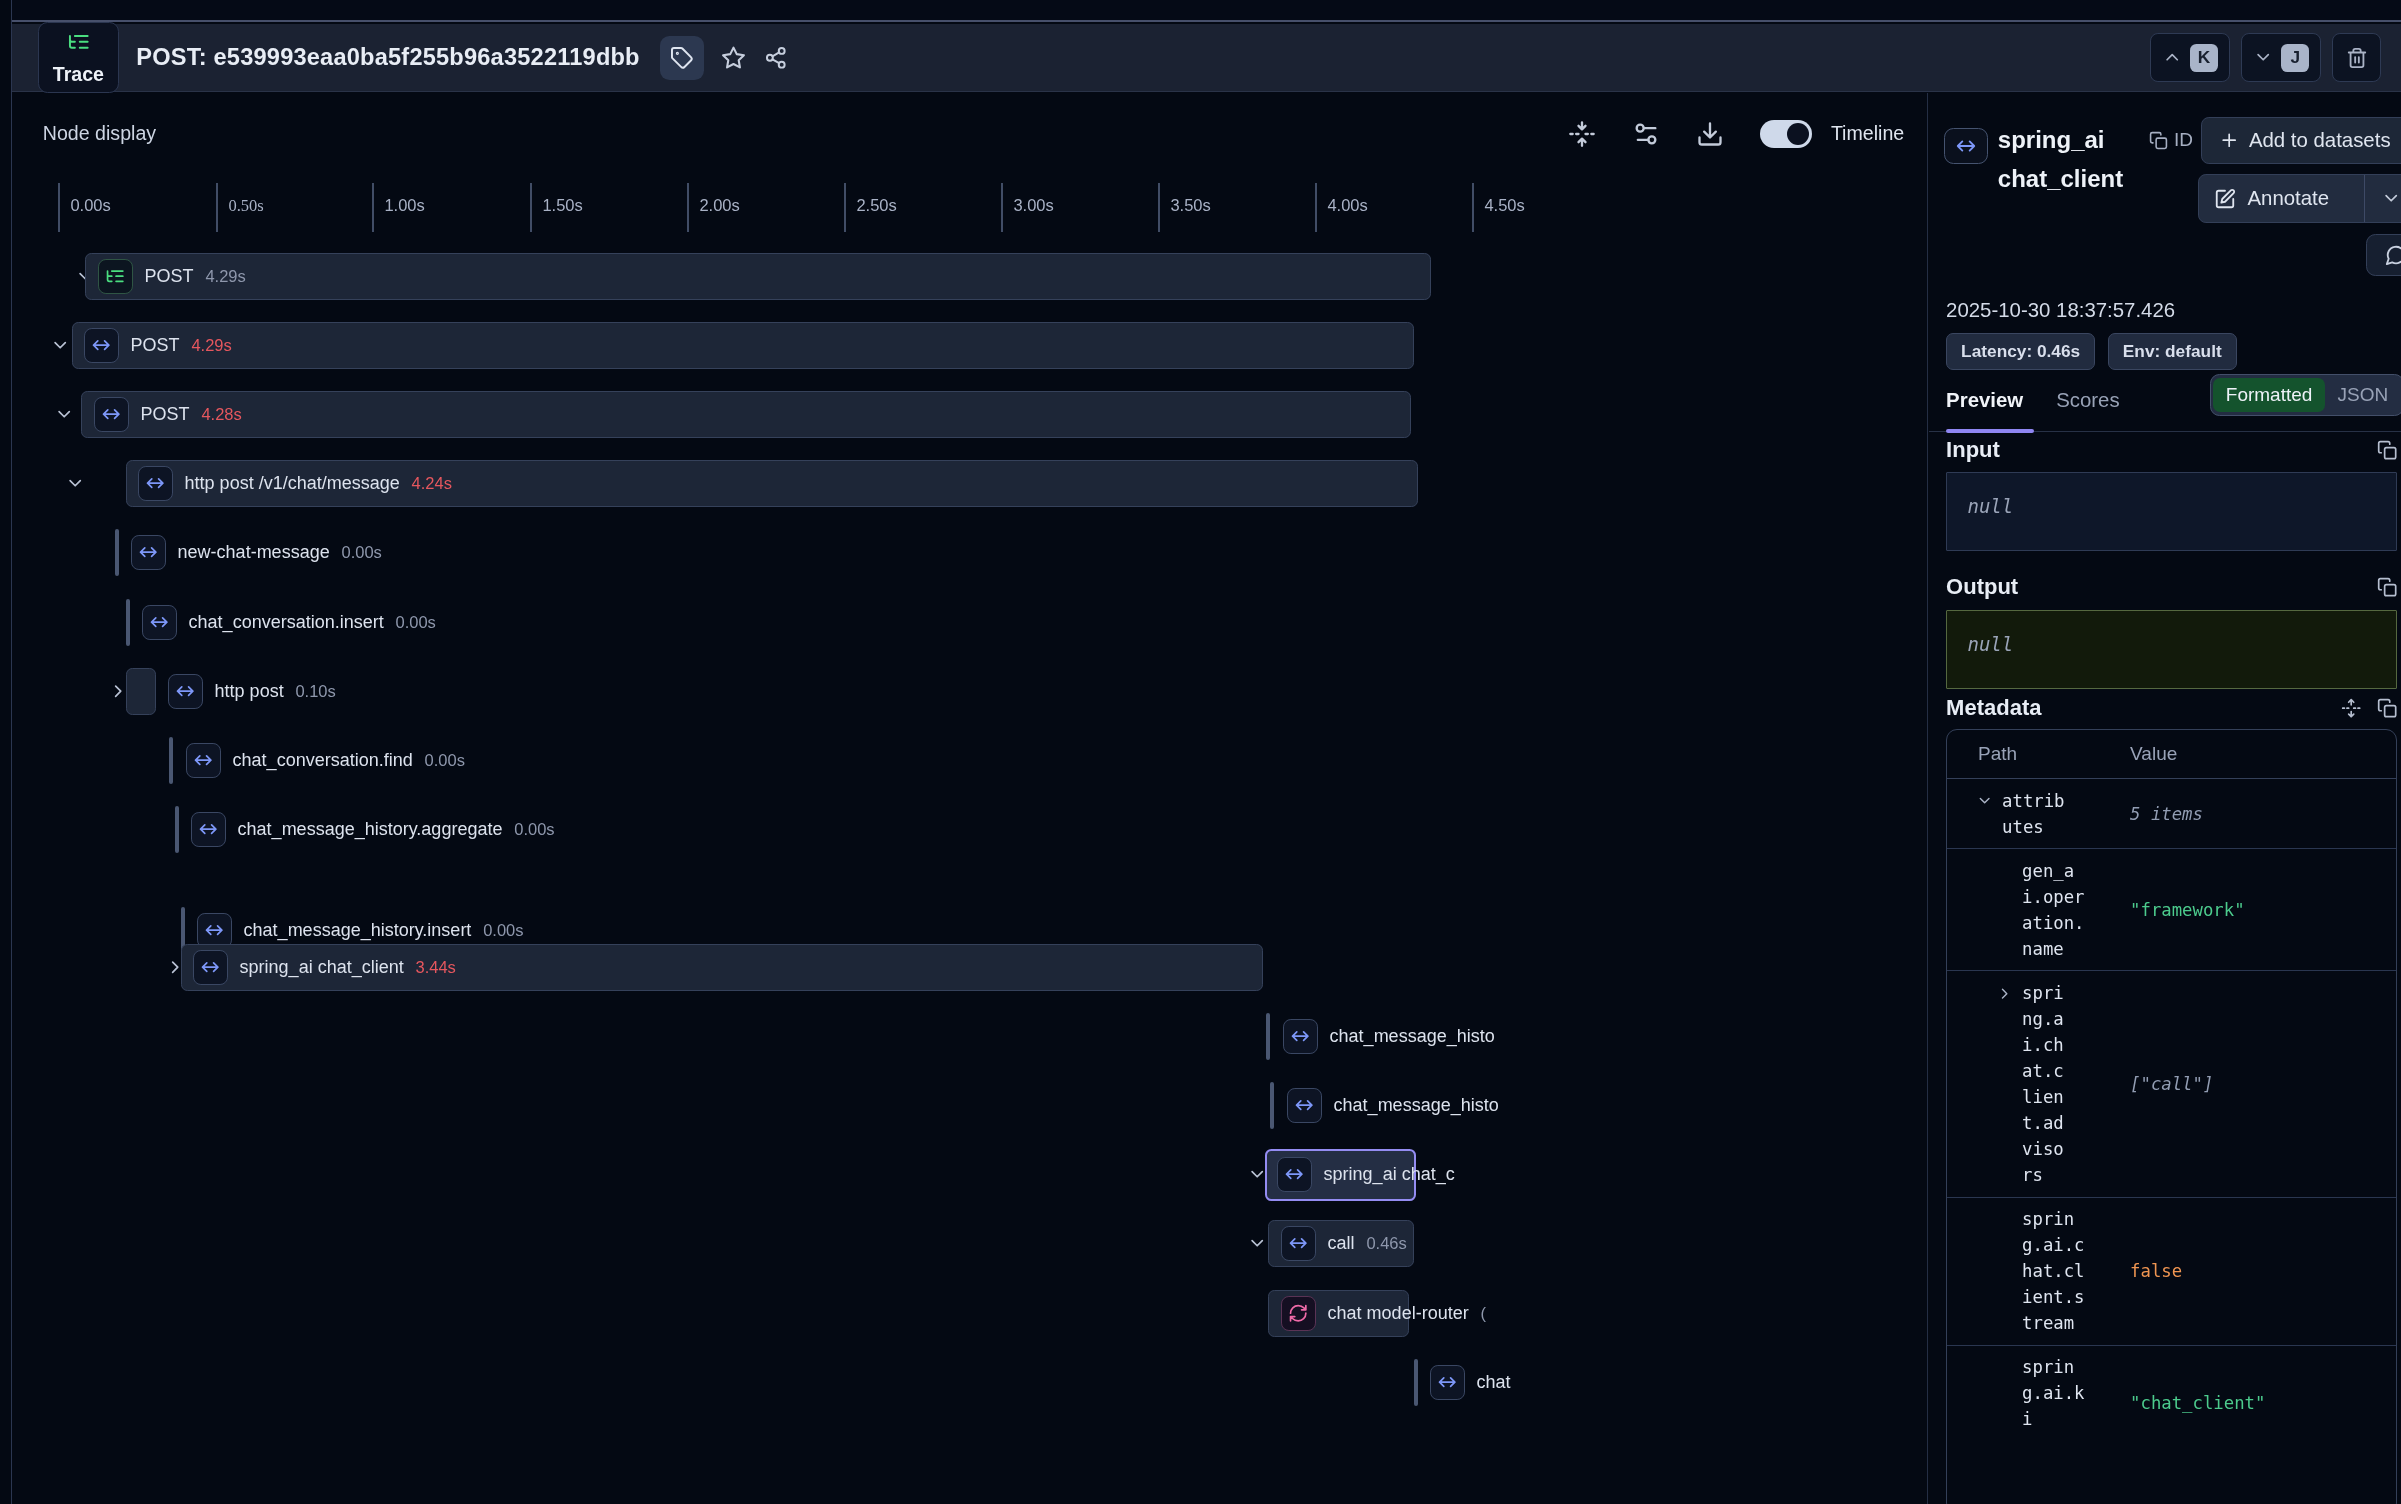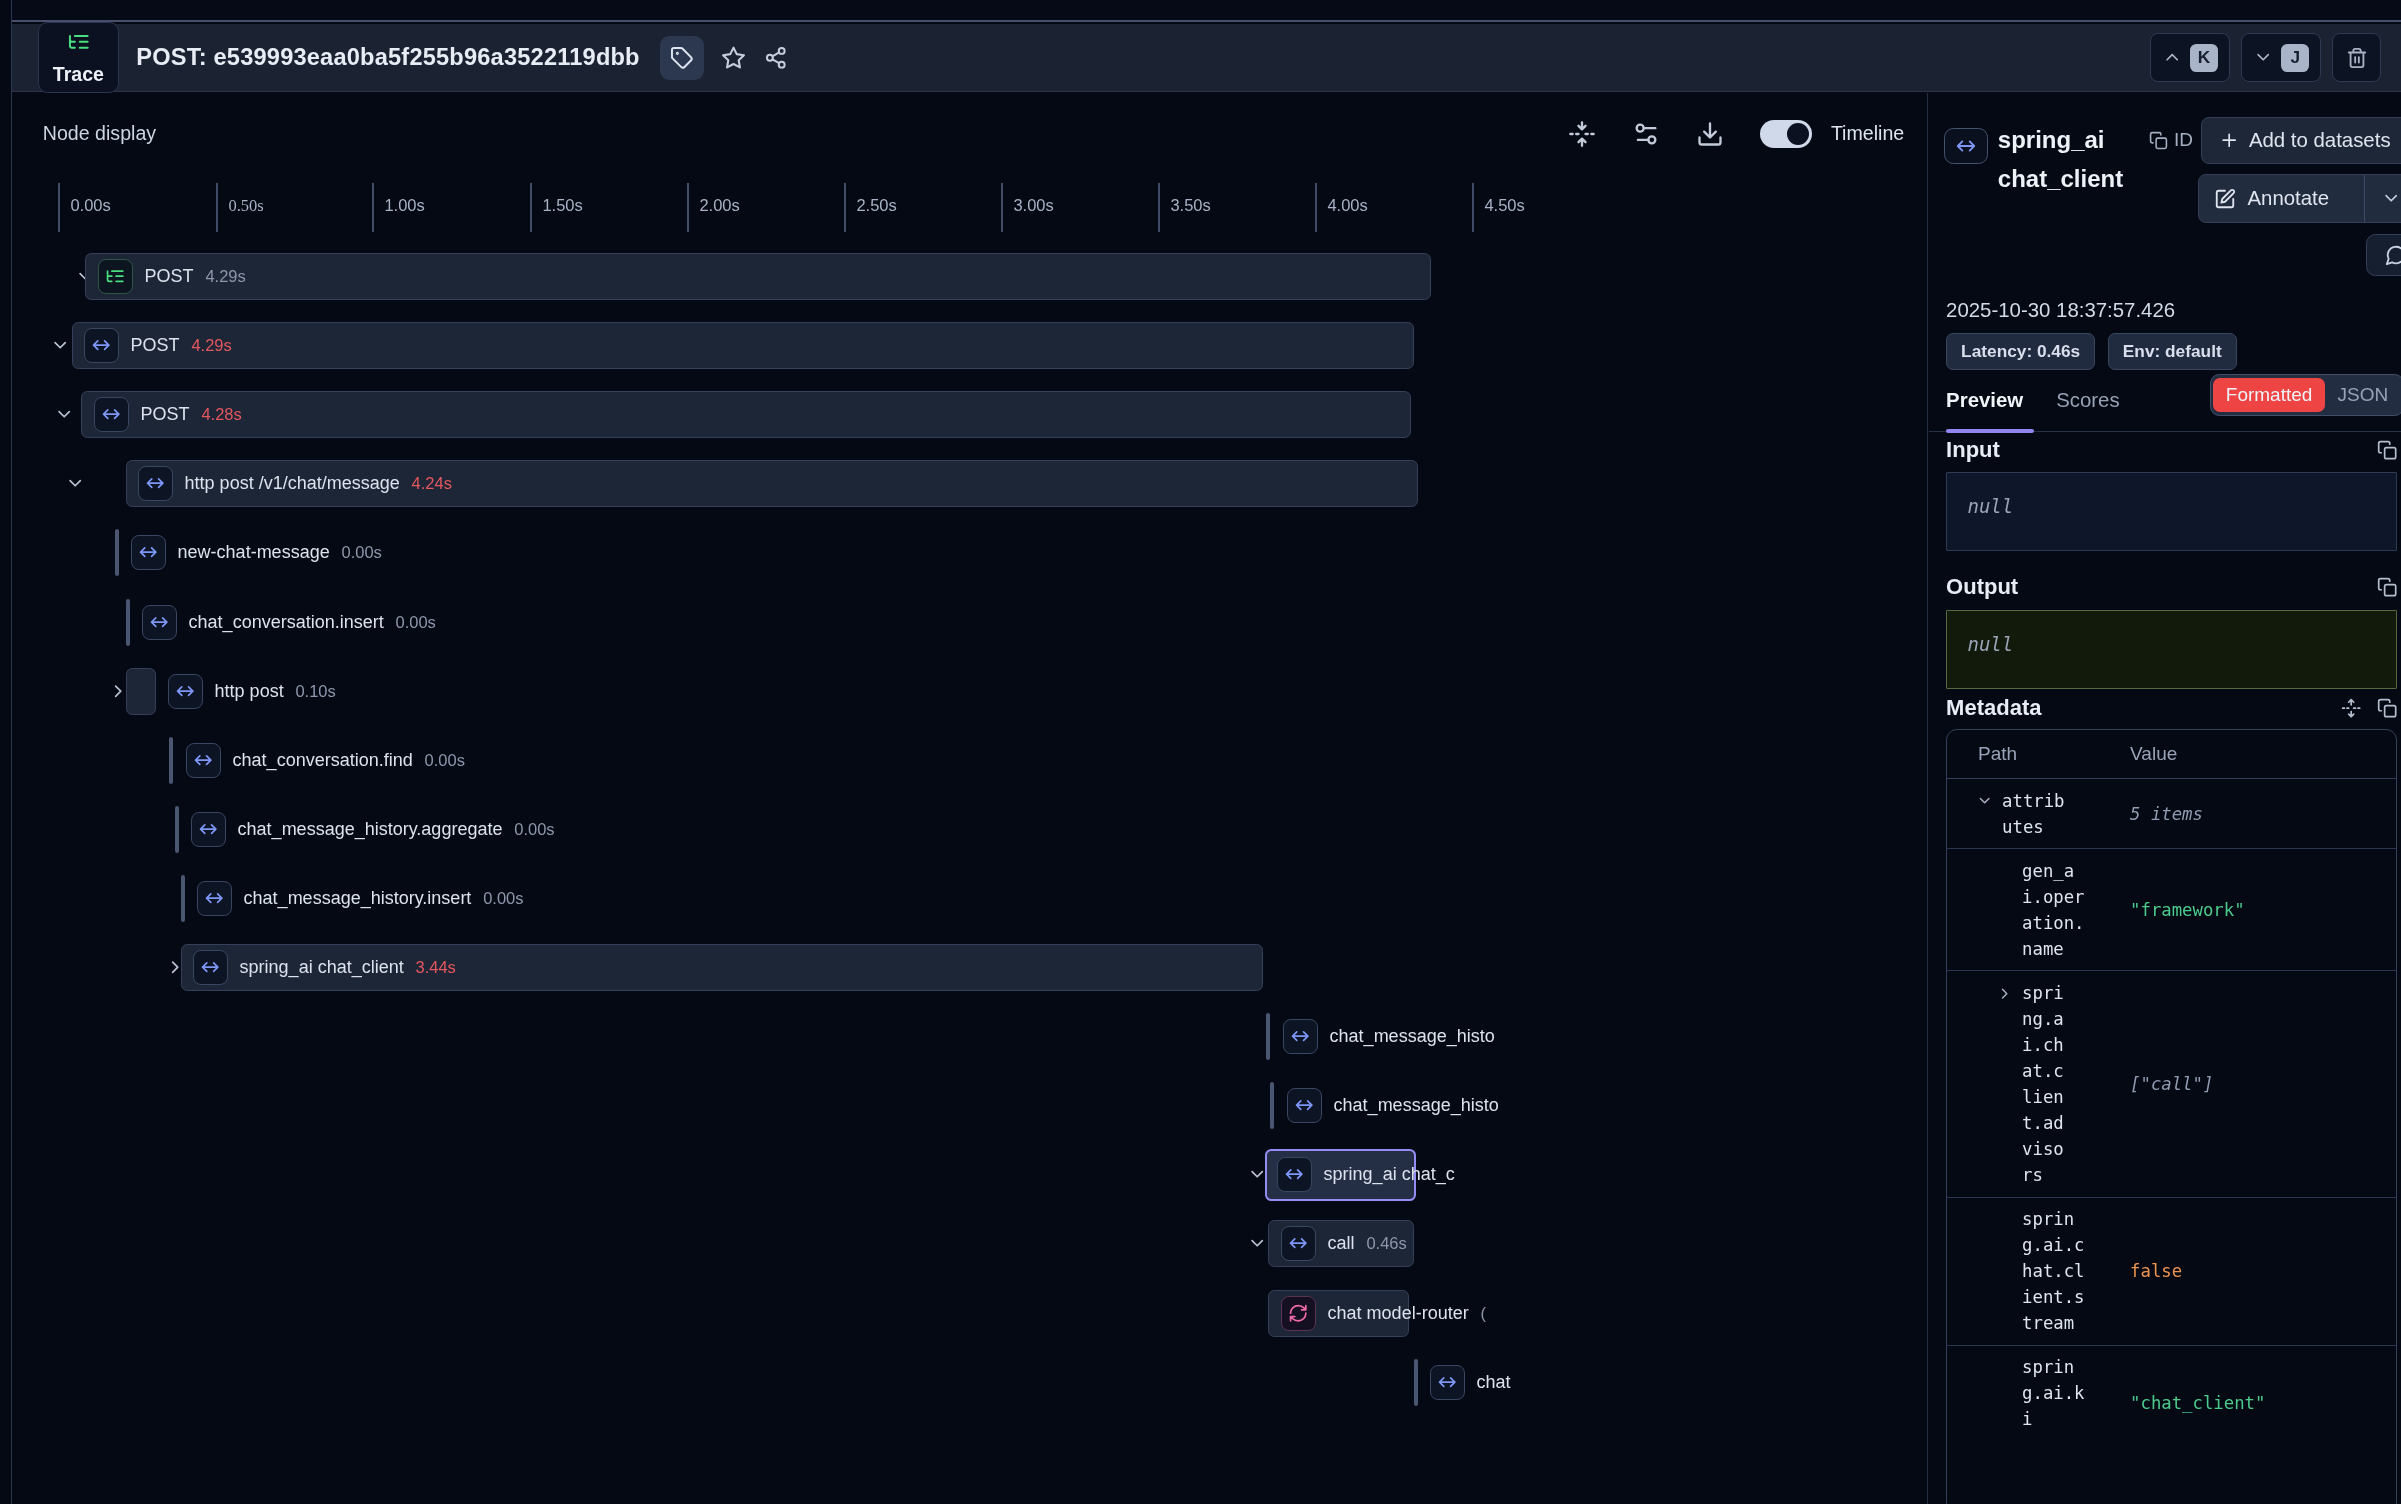--- a/index.html
+++ b/index.html
@@ -83,21 +83,21 @@
   .badges { position:absolute; left:17.3px; top:240px; display:flex; gap:12.6px; }
   .badge { background:#212b3f; border:1.2px solid #3a4660; border-radius:7px; padding:7px 14px; font-size:17.3px; font-weight:600; color:#d9dfec; }
   .tabs-row { position:absolute; left:0; top:287px; width:485px; height:52px; border-bottom:1.6px solid #273146; }
   .tabs { position:absolute; left:17.3px; top:9.4px; display:flex; gap:33px; }
   .tab { font-size:20.4px; color:#98a2b6; padding-bottom:12.6px; }
   .tab.active { color:#f0f3f8; font-weight:600; }
   .tab-underline { position:absolute; left:17.3px; bottom:-1.6px; width:88px; height:3.9px; border-radius:2.4px; background:#8f86f2; }
   .fmt-group { position:absolute; left:281px; top:281px; height:42px; border:1.6px solid #434f69; border-radius:9.4px; background:#232d42;
     display:flex; align-items:center; padding:2.4px; }
   .fmt-seg { font-size:19px; padding:6.3px 12.6px; border-radius:7px; color:#98a2b6; }
-  .fmt-seg.active { background:#ef4444; color:#eef2f8; }
+  .fmt-seg.active { background:#14532d; color:#eef2f8; }
 
   .sec-head { position:absolute; left:17.3px; width:451px; display:flex; align-items:center; justify-content:space-between; }
   .sec-title { font-size:22px; font-weight:600; color:#e8edf5; }
   .sec-icons { display:flex; gap:15.7px; color:#b6bfd0; }
   .io-box { position:absolute; left:17.3px; width:451px; height:79px; border-radius:1px; padding:22px 20.4px; }
   .io-box.input { background:#0e1729; border:1.2px solid #2f3b55; }
   .io-box.output { background:#121a0b; border:1.2px solid #556840; }
   .null-val { font-family:"DejaVu Sans Mono",monospace; font-style:italic; font-size:19px; color:#9aa4b8; }
 
   .meta-table { position:absolute; left:17.3px; top:636px; width:451px; height:785px; border:1.2px solid #344059; border-radius:11px; overflow:hidden; }
@@ -450,21 +450,21 @@
       <div class="ibox span">
         <svg width="20.4" height="20.4" viewBox="0 0 26 26">
                 <use href="#i-span"></use>
               </svg>
       </div>
       <span class="rlabel">chat_message_history.aggregate</span>
       <span class="rdur gray">0.00s</span>
     </div>
   </div>
 
-  <div class="trow" style="top: 622px;">
+  <div class="trow" style="top: 654px;">
 
     <div class="bar thin" style="left: 169px;"></div>
     <div class="rc" style="left: 185px;">
       <div class="ibox span">
         <svg width="20.4" height="20.4" viewBox="0 0 26 26">
                 <use href="#i-span"></use>
               </svg>
       </div>
       <span class="rlabel">chat_message_history.insert</span>
       <span class="rdur gray">0.00s</span>

